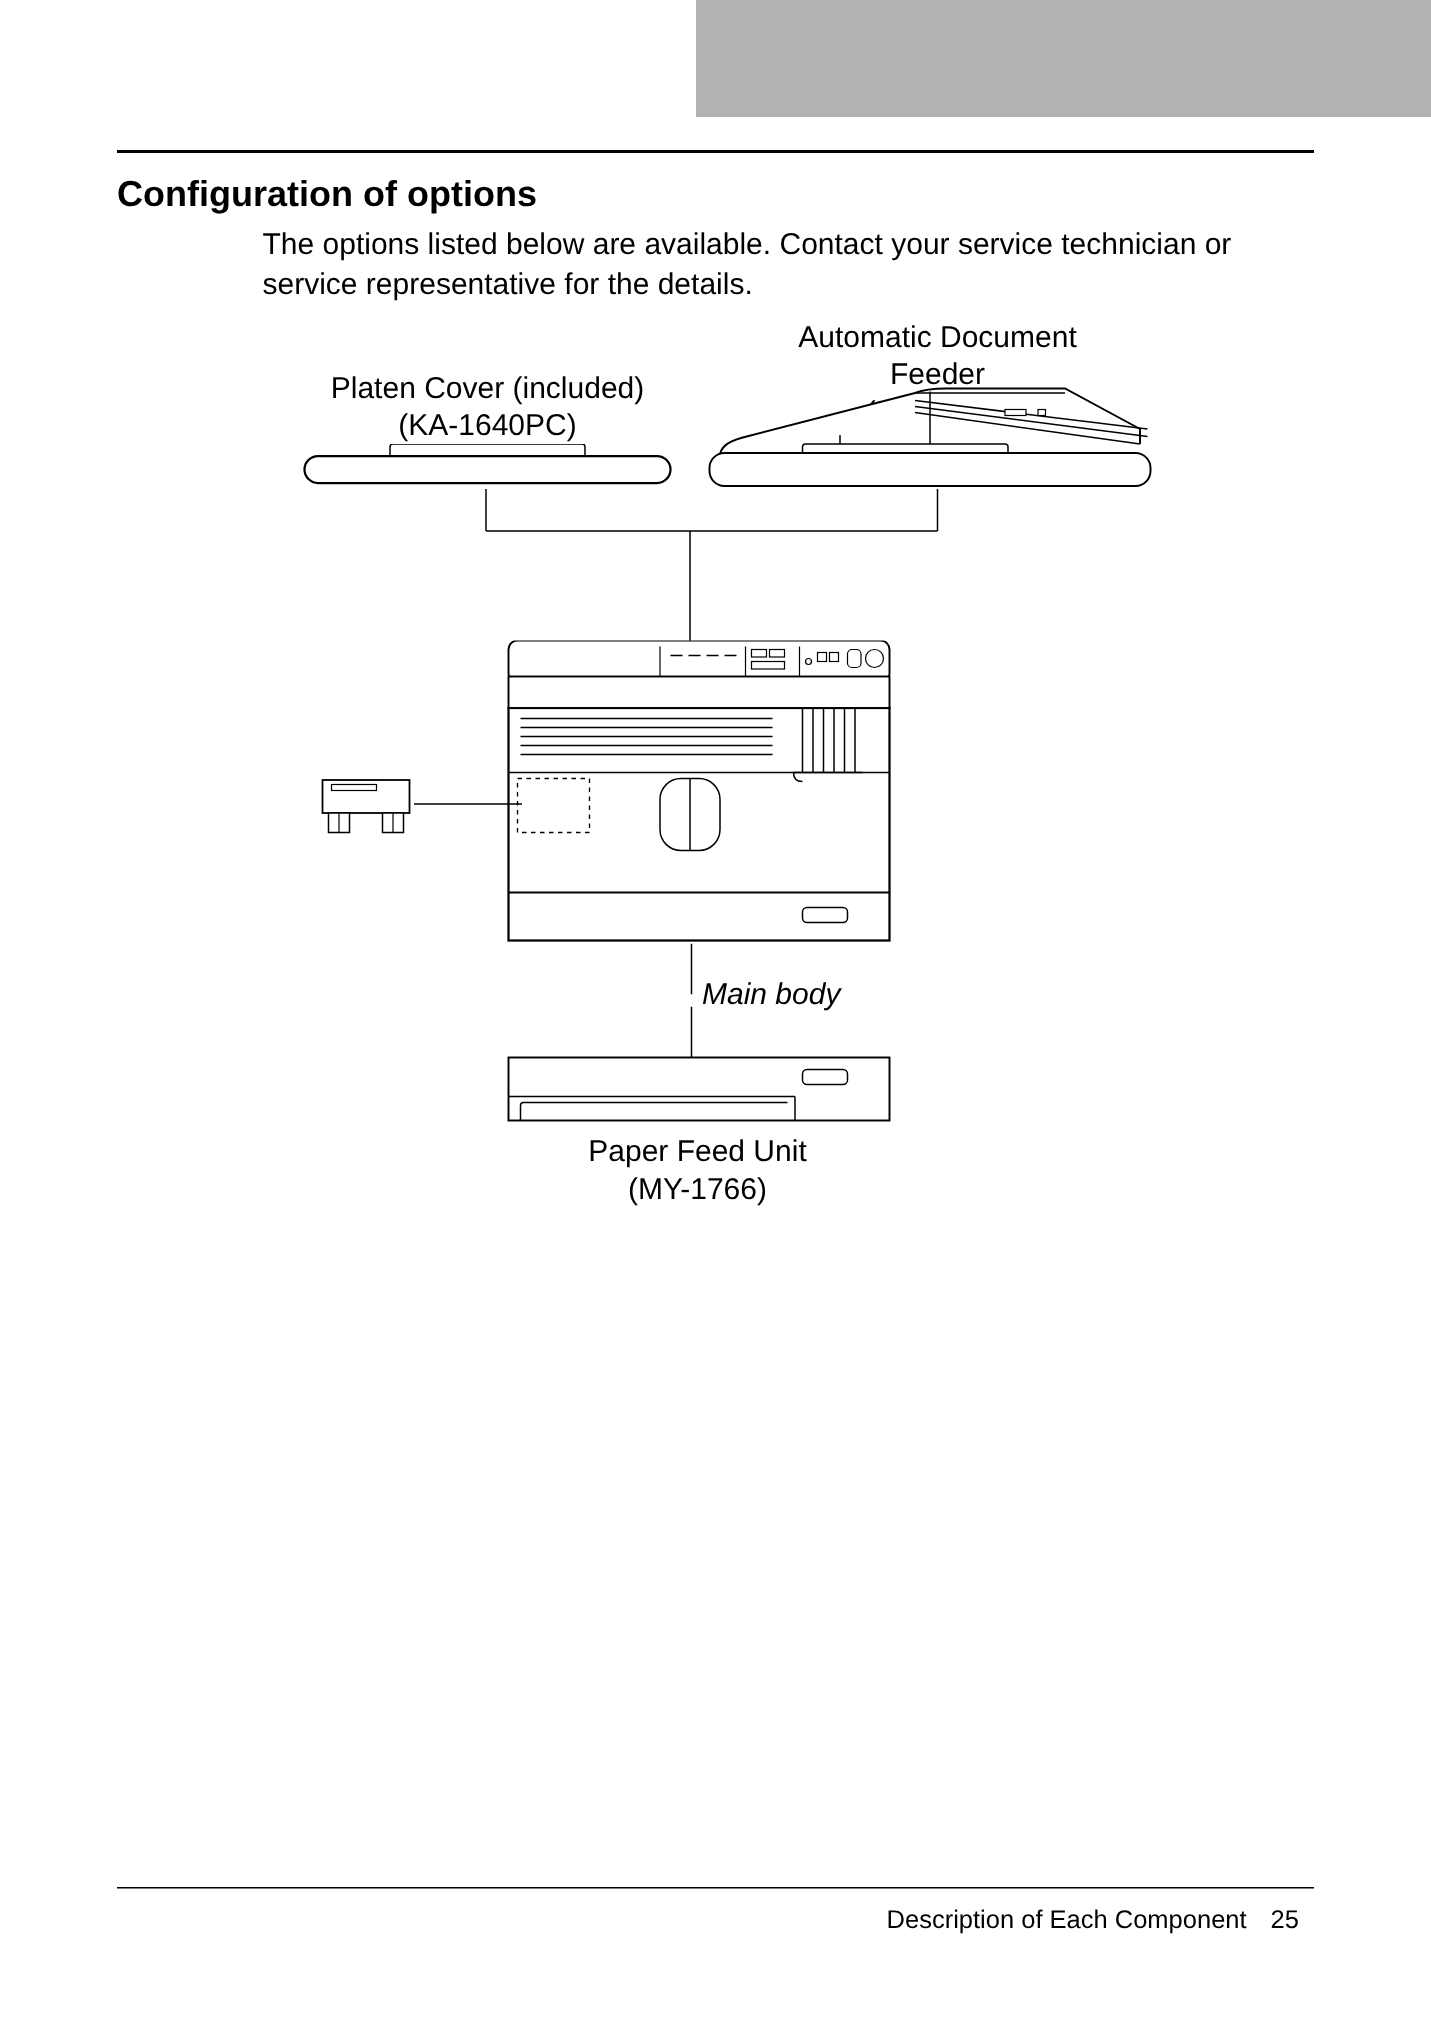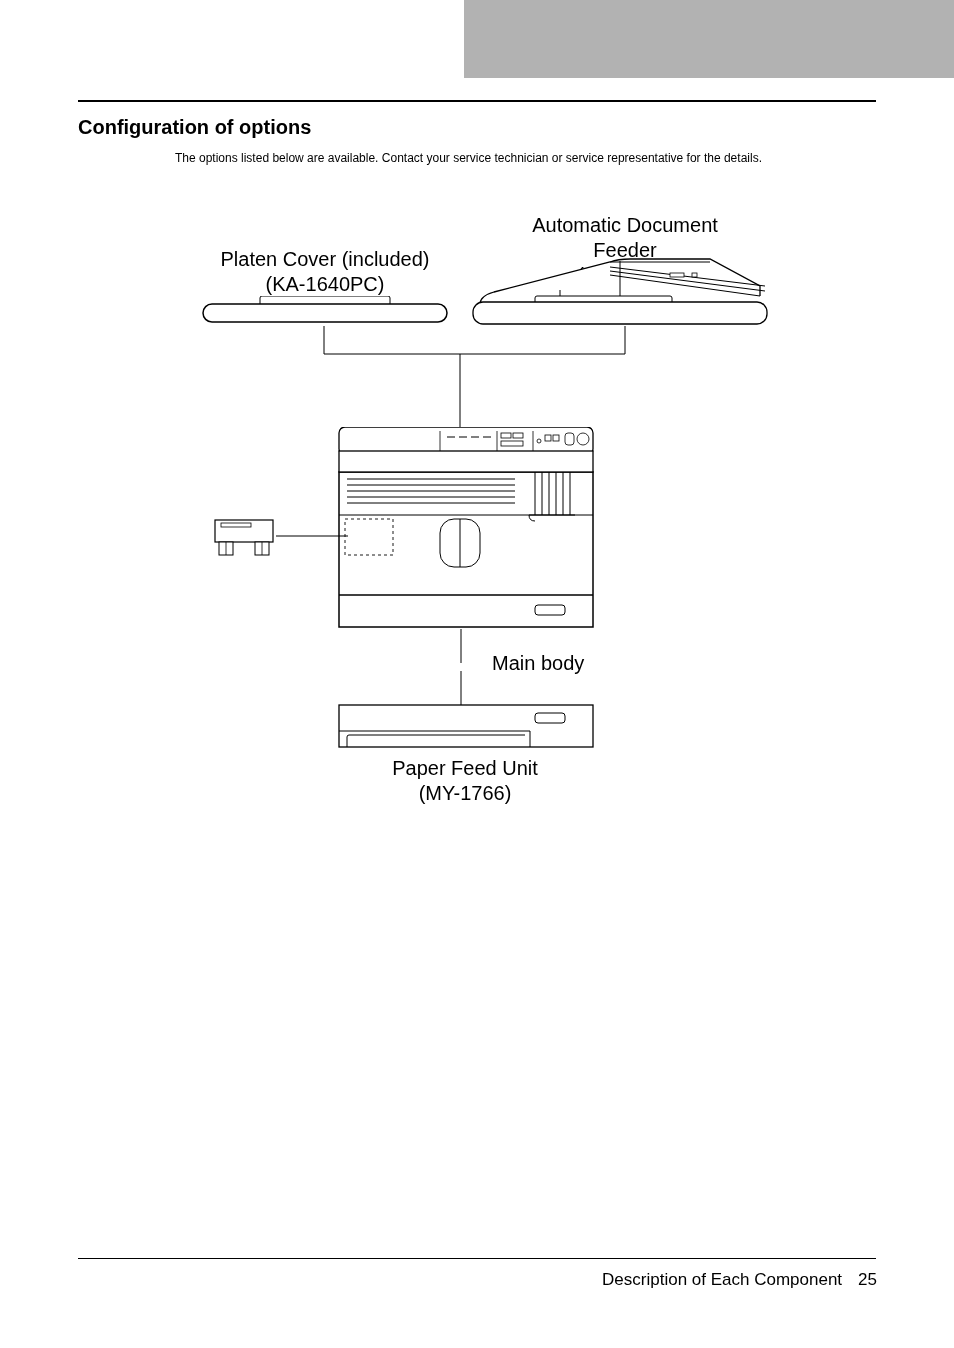--- a/index.html
+++ b/index.html
@@ -1,25 +1,25 @@
 <!DOCTYPE html>
 <html><head>
 <meta charset="utf-8">
 <style>
   * { box-sizing: border-box; margin: 0; padding: 0; }
   html, body { width: 954px; height: 1348px; background: #fff; font-family: Arial, Helvetica, sans-serif; color: #000; }
   .page { position: relative; width: 954px; height: 1348px; }
   .header-band { position: absolute; right: 0; top: 0; width: 490px; height: 78px; background: #b2b2b2; }
   .content-rule { position: absolute; left: 78px; top: 100px; width: 798px; height: 2px; background: #000; }
-  .heading { position: absolute; left: 78px; top: 116px; font-size: 20px; font-weight: bold; letter-spacing: 0px; }
-  .intro { position: absolute; left: 175px; top: 150px; width: 700px; font-size: 12px; line-height: 1.35; }
+  .heading { position: absolute; left: 78px; top: 116px; font-size: 24px; font-weight: bold; letter-spacing: 0px; }
+  .intro { position: absolute; left: 175px; top: 150px; width: 700px; font-size: 20px; line-height: 1.35; }
   .label { position: absolute; font-size: 20px; text-align: center; line-height: 1.25; }
   .label .model { display: block; }
   .footer-rule { position: absolute; left: 78px; top: 1258px; width: 798px; height: 1px; background: #000; }
-  .footer-text { position: absolute; right: 77px; top: 1270px; font-size: 17px; }
+  .footer-text { position: absolute; right: 88px; top: 1270px; font-size: 17px; }
   .footer-page { margin-left: 16px; }
   svg { position: absolute; }
 </style>
 </head>
 <body>
 
 <div class="page">
   <div class="header-band"></div>
   <div class="content-rule"></div>
 
@@ -121,21 +121,21 @@
   </svg>
 
   <svg style="left:276px; top:534px;" width="72" height="4" viewBox="0 0 72 4">
     <line x1="0" y1="2" x2="72" y2="2" stroke="#000" stroke-width="1"></line>
   </svg>
 
 
   <svg style="left:459px; top:629px;" width="4" height="34" viewBox="0 0 4 34">
     <line x1="2" y1="0" x2="2" y2="34" stroke="#000" stroke-width="1"></line>
   </svg>
-  <div class="label" style="left:492px; top:651px; width:100px; text-align:left;">Main body</div>
+  <div class="label" style="left:468px; top:651px; width:100px; text-align:left;font-style:italic;">Main body</div>
 
   <svg style="left:459px; top:671px;" width="4" height="34" viewBox="0 0 4 34">
     <line x1="2" y1="0" x2="2" y2="34" stroke="#000" stroke-width="1"></line>
   </svg>
 
   <svg style="left:335px; top:703px;" width="262" height="48" viewBox="0 0 262 48">
     <rect x="4" y="2" width="254" height="42" fill="#fff" stroke="#000" stroke-width="1.3"></rect>
     <rect x="200" y="10" width="30" height="10" rx="3" fill="#fff" stroke="#000" stroke-width="1"></rect>
     <line x1="4" y1="28" x2="195" y2="28" stroke="#000" stroke-width="1"></line>
     <line x1="195" y1="28" x2="195" y2="44" stroke="#000" stroke-width="1"></line>

